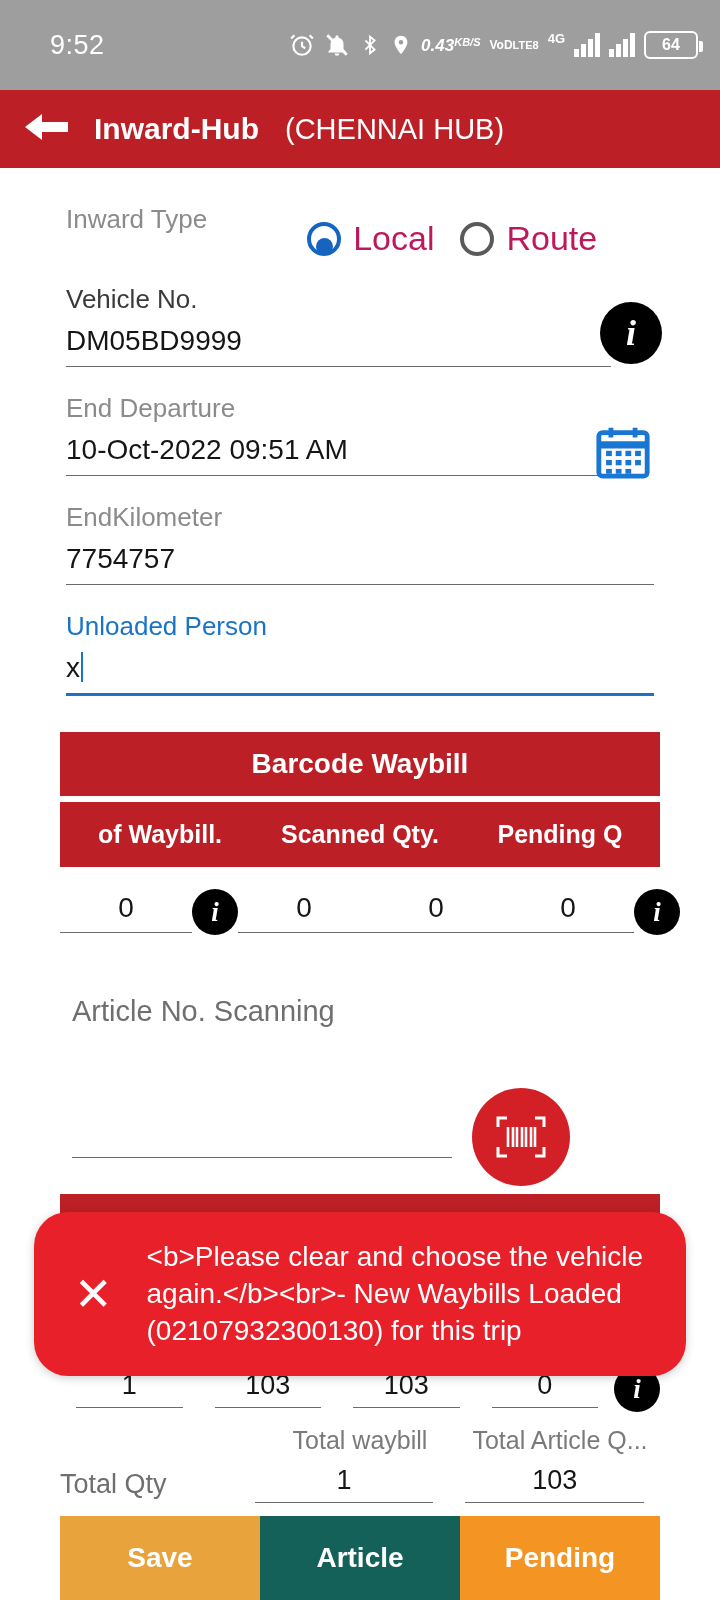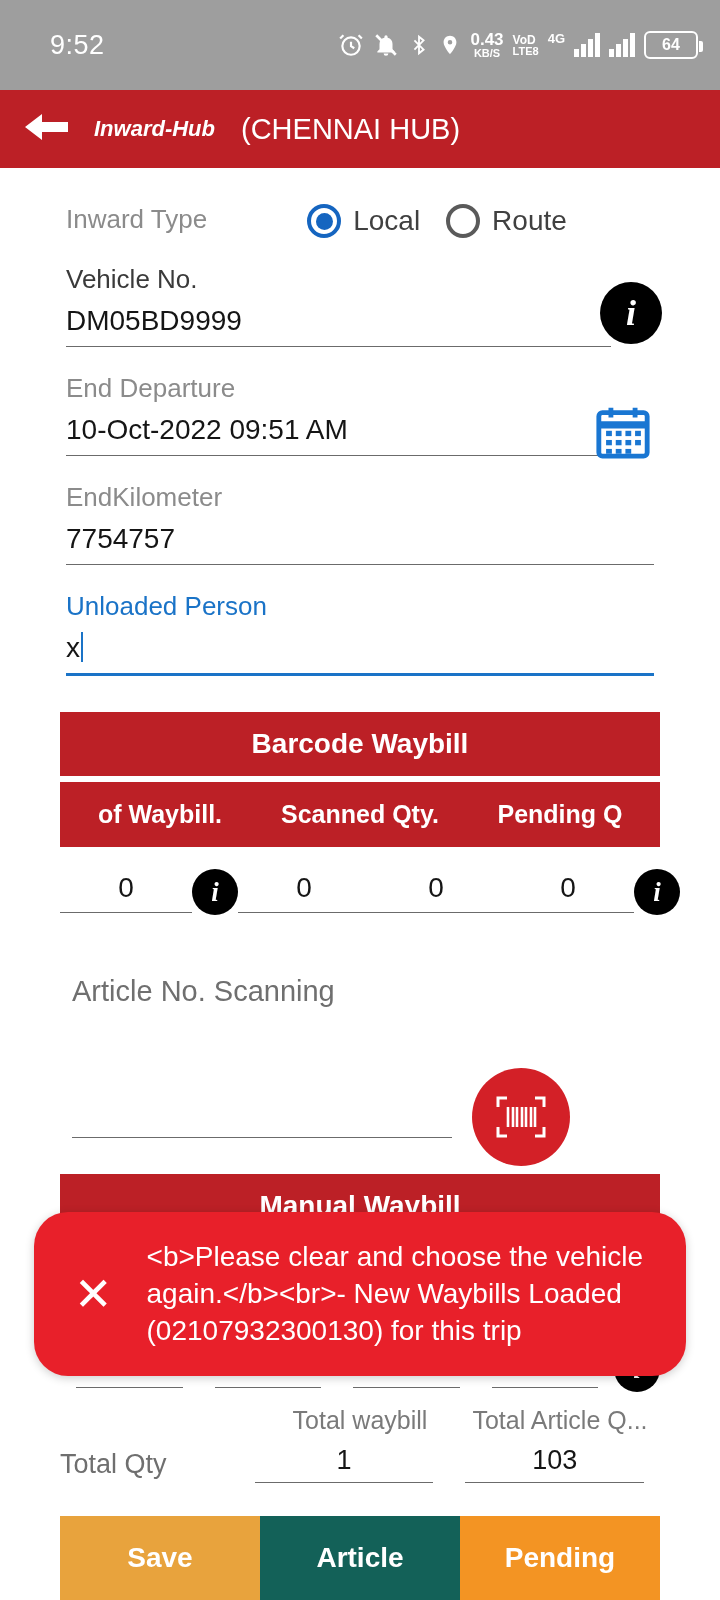--- a/index.html
+++ b/index.html
@@ -13,65 +13,65 @@
 
   
   .statusbar {
     height: 90px; background: #9e9e9e; color: #fff;
     display: flex; align-items: center; justify-content: space-between;
     padding: 0 22px;
   }
   .statusbar .clock { font-size: 27px; font-weight: 500; letter-spacing: .5px; margin-left: 28px;}
   .status-right { display: flex; align-items: center; gap: 9px; }
   .status-right svg { display:block; }
-  .kbs { display:flex; flex-direction:column; align-items:center; line-height:1; }
+  .kbs { display:flex; flex-direction:row; line-height:1;font-style:italic; }
   .kbs .v { font-size: 17px; font-weight: 700; }
   .kbs .u { font-size: 11px; font-weight: 700; }
-  .volte { display:flex; flex-direction:column; align-items:flex-start; line-height:1; }
+  .volte { display:flex; flex-direction:row; align-items:flex-end; line-height:1; }
   .volte .a { font-size: 12px; font-weight: 700; }
   .volte .b { font-size: 11px; font-weight: 700; }
   .g4 { font-size: 13px; font-weight:700; position:relative; top:-7px; }
   .bars { display:flex; align-items:flex-end; gap:2px; height:24px; }
   .bars i { display:block; width:5px; background:#fff; }
   .bars i:nth-child(1){height:8px} .bars i:nth-child(2){height:13px}
   .bars i:nth-child(3){height:18px} .bars i:nth-child(4){height:24px}
   .batt {
     border: 2.5px solid #fff; border-radius: 6px; width: 54px; height: 28px;
     display:flex; align-items:center; justify-content:center; font-size:16px; font-weight:700;
     position:relative;
   }
   .batt:after{content:"";position:absolute;right:-7px;top:8px;width:4px;height:11px;background:#fff;border-radius:0 2px 2px 0;}
 
   
   .appbar {
     height: 78px; background: #bc2026; display:flex; align-items:center;
     padding: 0 24px; gap: 26px; color:#fff;
   }
-  .appbar .title { font-size: 22px; font-weight: 700; font-style: italic; }
+  .appbar .title { font-size: 30px; font-weight: 700; }
   .appbar .hub { font-size: 29px; font-weight: 400; }
 
   
   .content { padding: 0 0 0 0; position: relative; }
   .label-muted { color:#8b8b8b; font-size:26px; }
   .label-dark { color:#3a3a3a; font-size:26px; }
   .label-blue { color:#1a73c7; font-size:26px; }
 
   .inward-type-row {
     display:flex; align-items:flex-start; padding: 36px 66px 0 66px;
   }
   .inward-type-row .label-muted { flex: 0 0 auto; }
   .radios { display:flex; align-items:center; gap: 26px; margin-left: 100px; }
   .radio { display:flex; align-items:center; gap: 12px; }
   .radio .circle {
     width: 34px; height: 34px; border-radius: 50%;
     border: 4px solid #1565c0; display:flex; align-items:center; justify-content:center;
   }
   .radio .circle.off { border-color:#5a5a5a; }
   .radio .circle .dot { width: 17px; height:17px; border-radius:50%; background:#1565c0; }
-  .radio span { font-size: 28px; color:#404040; }
+  .radio span { font-size: 34px; color:#be185d;margin-top:15px; }
 
   .field { padding: 0 66px; margin-top: 26px; position: relative; }
   .field .flabel { font-size: 26px; }
   .field .fval {
     font-size: 28px; color:#151515; padding: 10px 0 9px 0;
     border-bottom: 1.5px solid #6b6b6b; min-height: 48px;
   }
   .field .fval.blue { border-bottom: 3px solid #1a73c7; }
   .caret { display:inline-block; width:2px; height:30px; background:#1a73c7; vertical-align:-5px; margin-left:1px; }
 

